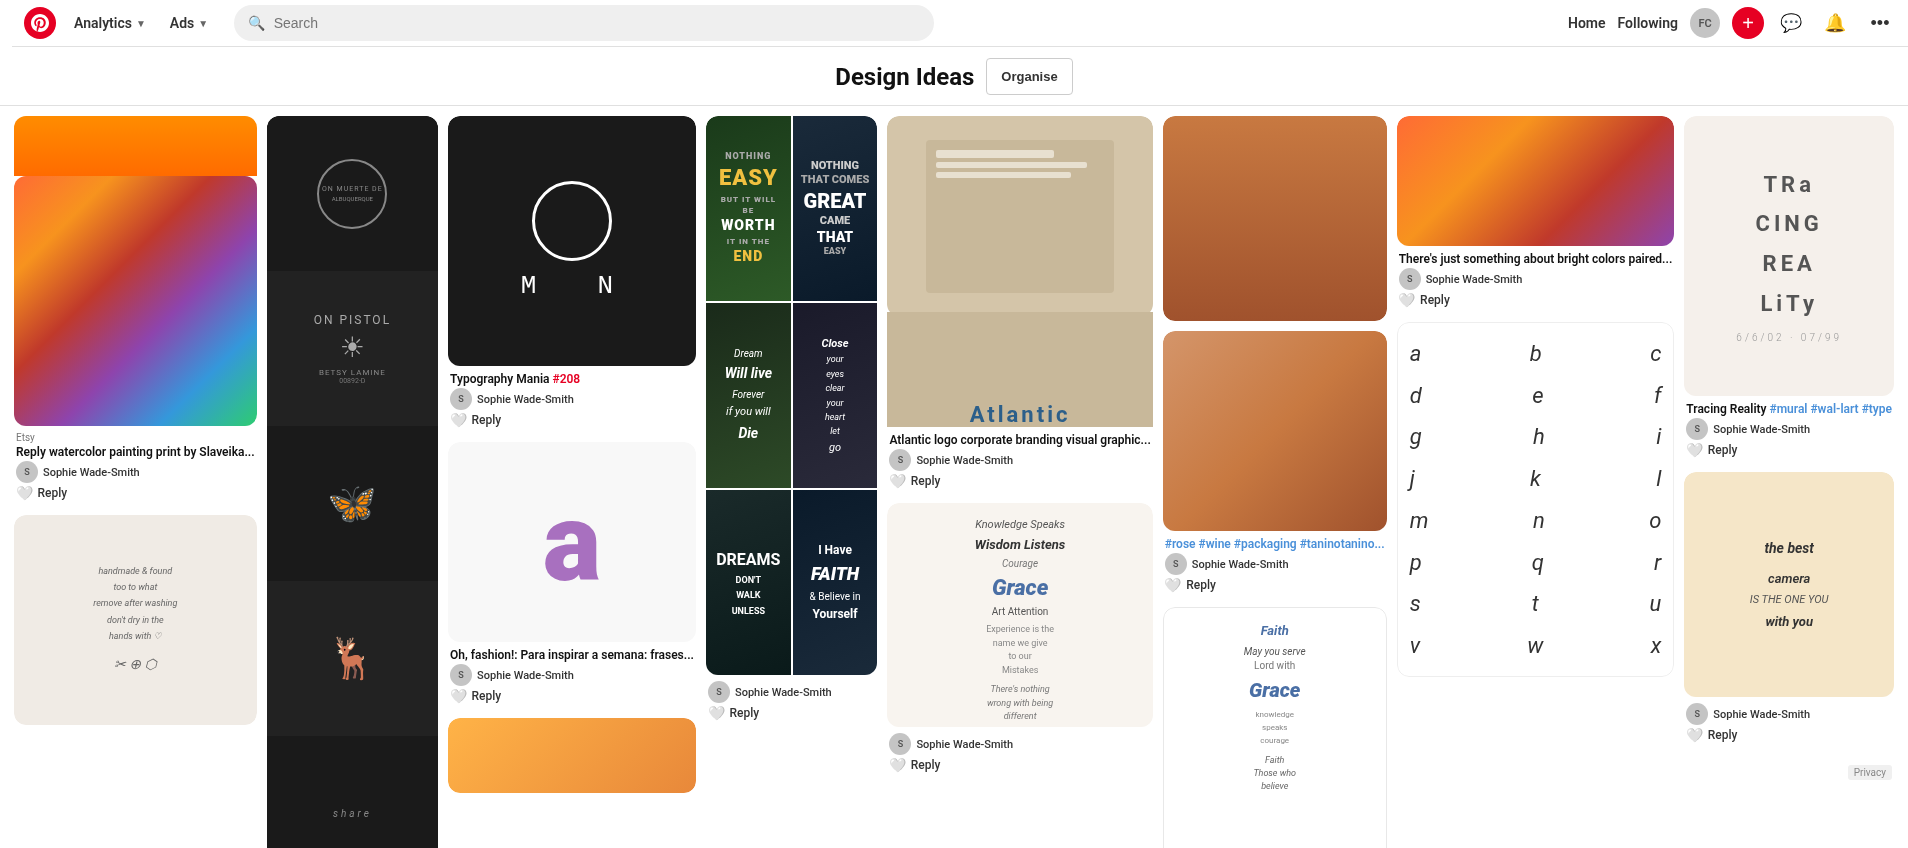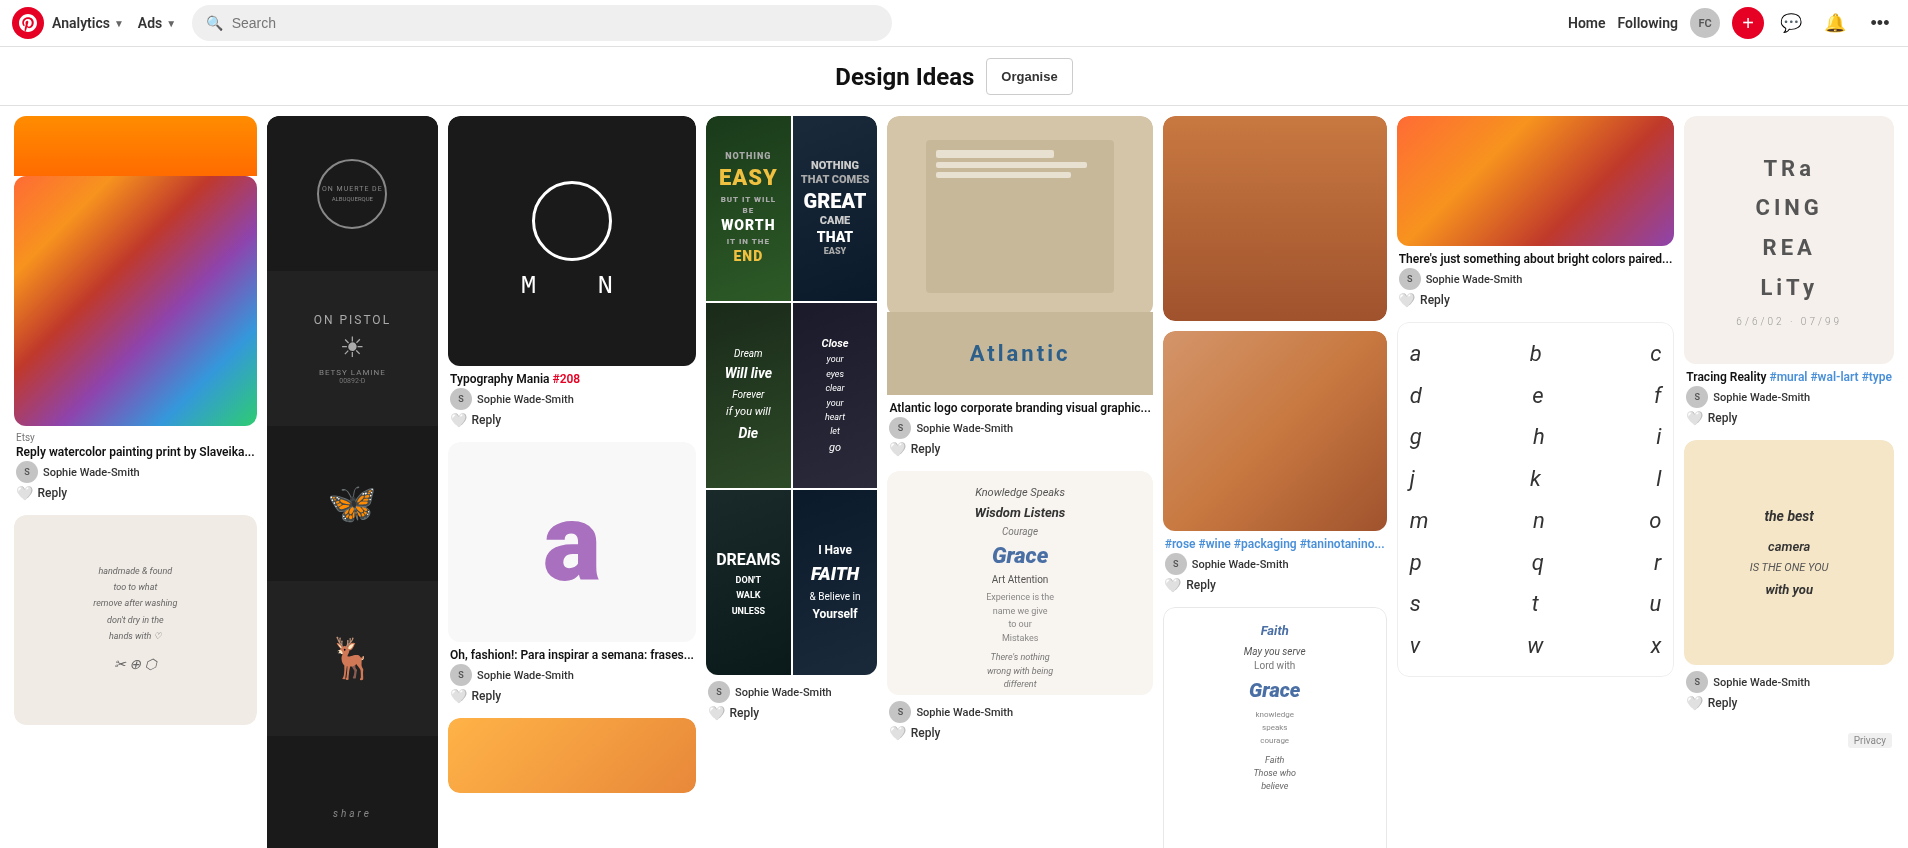--- a/index.html
+++ b/index.html
@@ -6,23 +6,23 @@
     body { font-family: -apple-system, BlinkMacSystemFont, 'Segoe UI', Roboto, sans-serif; background: #fff; overflow-x: hidden; }
 
     
     .topnav {
       display: flex;
       align-items: center;
       height: 47px;
       background: #fff;
       border-bottom: 1px solid #e0e0e0;
       padding: 0 12px;
-      gap: 2px;
+      gap: 12px;
       position: fixed;
-      top: 0; left: 0; right: 0;
+      top: 0; left: 12px; right: 0;
       z-index: 100;
     }
     .pinterest-logo {
       width: 32px; height: 32px;
       background: #e60023;
       border-radius: 50%;
       display: flex; align-items: center; justify-content: center;
       color: white; font-size: 18px; font-weight: bold; flex-shrink: 0;
     }
     .nav-item {
@@ -435,21 +435,21 @@
       <div class="masonry-col">
 
         <div class="pin-card">
           <div style="background:#d4c5a9; height:200px; border-radius:12px; display:flex; flex-direction:column; align-items:center; justify-content:center; padding:15px;">
             <div style="background:#c8b89a; width:80%; height:90%; border-radius:4px; padding:10px; display:flex; flex-direction:column; gap:4px;">
               <div style="background:#e8e0d0; height:8px; border-radius:2px; width:70%;"></div>
               <div style="background:#e8e0d0; height:6px; border-radius:2px; width:90%;"></div>
               <div style="background:#e8e0d0; height:6px; border-radius:2px; width:80%;"></div>
             </div>
           </div>
-          <div style="background:#c8b89a; height:83px; border-radius:0 0 0 0; display:flex; align-items:center; justify-content:center; margin-top:-4px;">
+          <div style="background:#c8b89a; height:115px; border-radius:0 0 0 0; display:flex; align-items:flex-end; justify-content:center; margin-top:-4px;">
             <span style="color:#2c5f8a; font-size:22px; font-weight:700; letter-spacing:3px;">Atlantic</span>
           </div>
           <div class="pin-overlay"></div>
 
           <div class="pin-info">
             <div class="pin-title">Atlantic logo corporate branding visual graphic...</div>
             <div class="pin-user">
               <div class="user-avatar">S</div>
               <span class="user-name">Sophie Wade-Smith</span>
             </div>
@@ -591,21 +591,21 @@
                 <span>x</span>
             </div>
           </div>
           <div class="pin-overlay"></div>
         </div>
       </div>
 
       <div class="masonry-col">
 
         <div class="pin-card">
-          <div style="background:#f5f0eb; height:248px; border-radius:12px; display:flex; align-items:center; justify-content:center; padding:20px;">
+          <div style="background:#f5f0eb; height:280px; border-radius:12px; display:flex; align-items:center; justify-content:center; padding:20px;">
             <div style="font-size:12px; color:#777; text-align:center; line-height:1.8; letter-spacing:3px; font-weight:300;">
               <div style="font-size:22px; font-weight:700; letter-spacing:4px; color:#555;">TRa</div>
               <div style="font-size:22px; font-weight:700; letter-spacing:4px; color:#555;">CING</div>
               <div style="font-size:22px; font-weight:700; letter-spacing:4px; color:#555;">REA</div>
               <div style="font-size:22px; font-weight:700; letter-spacing:4px; color:#555;">LiTy</div>
               <div style="font-size:10px; color:#999; margin-top:6px;">6/6/02 · 07/99</div>
             </div>
           </div>
           <div class="pin-overlay"></div>
 

